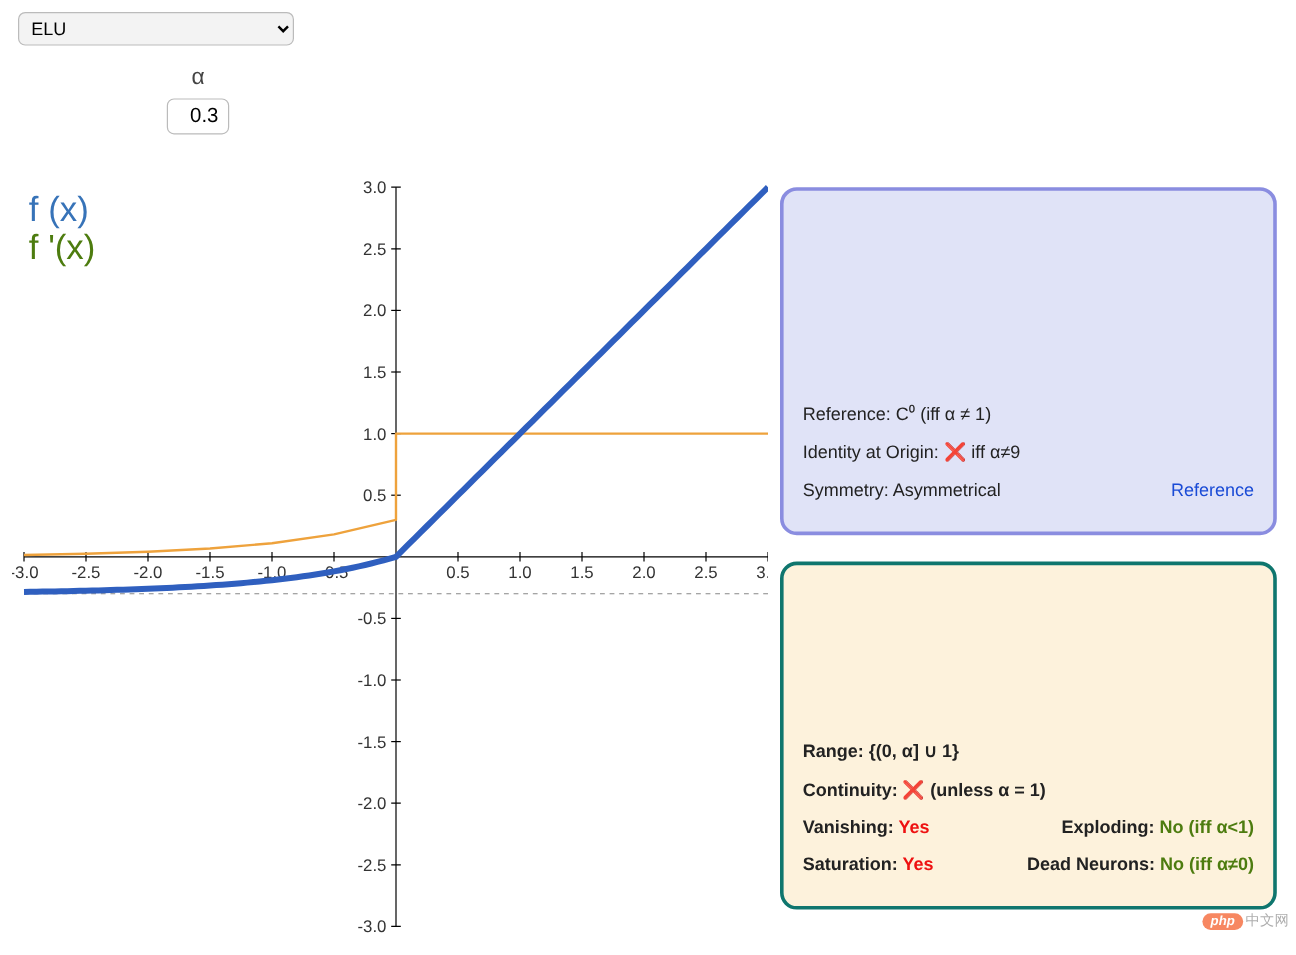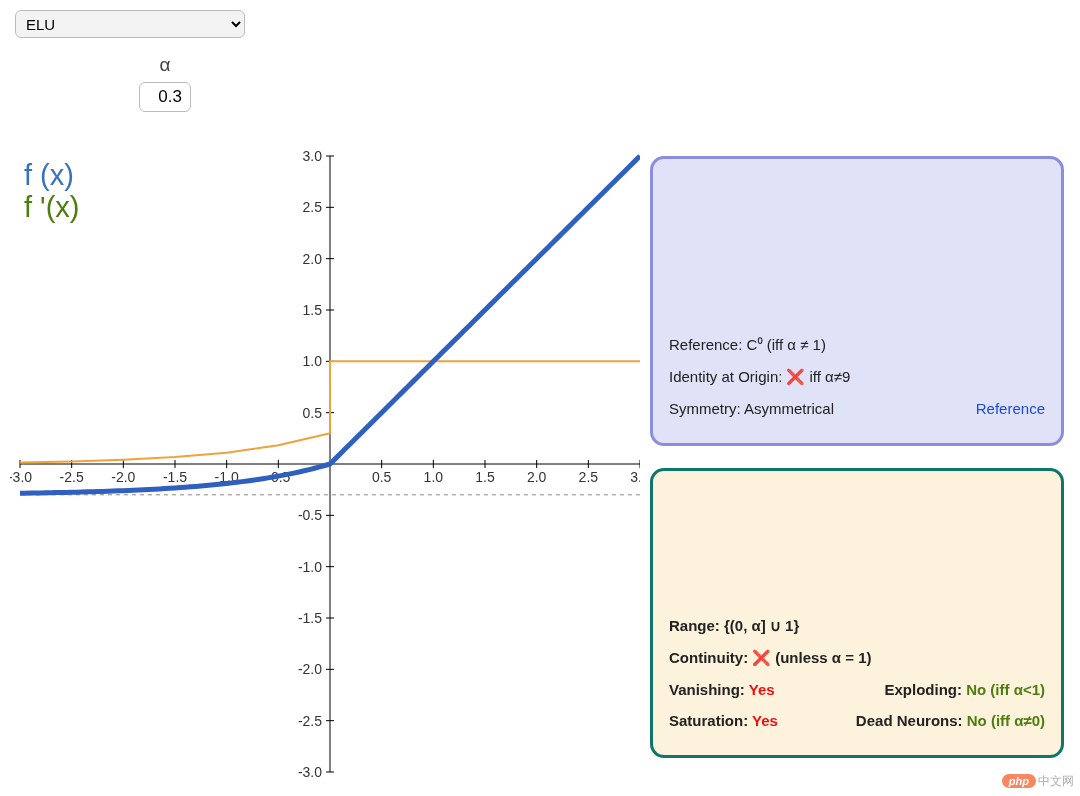--- a/index.html
+++ b/index.html
@@ -102,21 +102,21 @@
     }
     .prop-left { white-space: nowrap; }
     .prop-right { white-space: nowrap; }
     .ref-link { color: #1a4bd6; cursor: pointer; }
     .green { color: #4d7c0f; }
     .red { color: #e11; }
     .emoji { font-size: 15px; }
     .watermark {
       position: absolute;
       right: 6px;
-      bottom: 6px;
+      bottom: 20px;
       font-size: 12px;
       color: #999;
       opacity: .8;
     }
     .watermark .php {
       background: #f66a3a;
       color: #fff;
       border-radius: 10px;
       padding: 1px 7px;
       font-style: italic;

